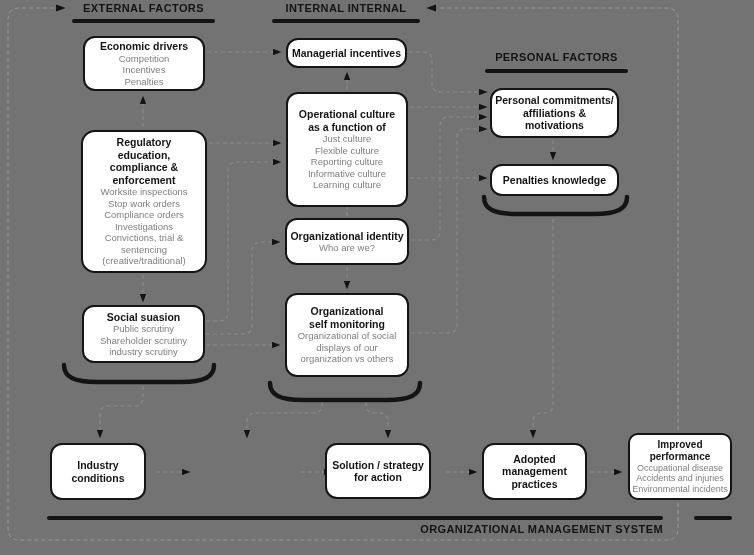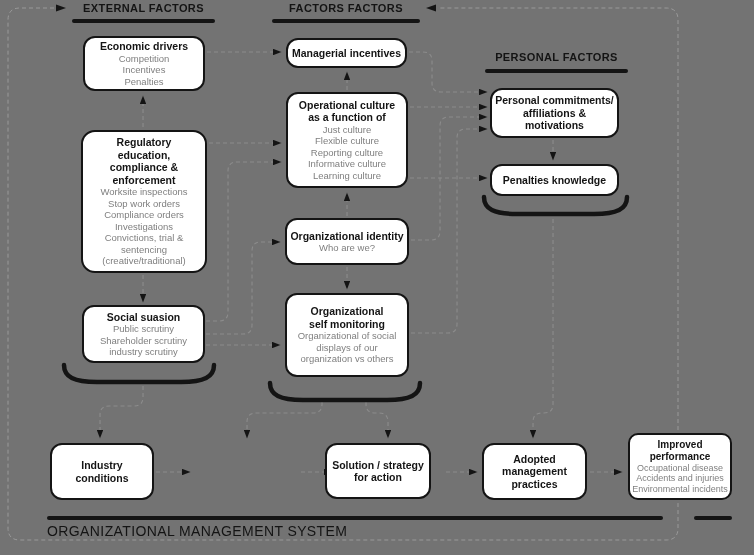--- a/index.html
+++ b/index.html
@@ -9,22 +9,22 @@
   .box{position:absolute;box-sizing:border-box;border:2px solid #141414;border-radius:12px;
        background:#fff;display:flex;flex-direction:column;align-items:center;justify-content:center;
        text-align:center;z-index:2;padding:1px 2px;}
   .box .t{font-weight:bold;font-size:10.5px;line-height:12.5px;color:#141414;white-space:pre-line;}
   .box .s{font-size:9.5px;line-height:11.5px;color:#7f7f7f;white-space:pre-line;}
   .box.small .t{font-size:10px;line-height:12px;}
   .box.small .s{font-size:9px;line-height:10.5px;}
   .heading{position:absolute;font-weight:bold;font-size:11px;letter-spacing:.4px;color:#141414;
            text-align:center;z-index:3;white-space:nowrap;}
   .bar{position:absolute;height:4px;background:#141414;border-radius:2px;z-index:3;}
-  .oms-label{position:absolute;font-weight:normal;font-size:14px;letter-spacing:.4px;color:#141414;
-             text-align:left;z-index:3;}
+  .oms-label{position:absolute;font-weight:bold;font-size:11px;letter-spacing:.4px;color:#141414;
+             text-align:right;z-index:3;}
 </style>
 </head>
 <body>
 
 <div class="stage">
 
   <svg class="layer" width="754" height="555" viewBox="0 0 754 555">
     <defs>
       <marker id="ah" viewBox="0 0 8 6" refX="7.5" refY="3" markerWidth="8" markerHeight="6" orient="auto">
         <path d="M0,0 L8,3 L0,6 z" fill="#141414"></path>
@@ -69,21 +69,21 @@
     <g stroke="#141414" stroke-width="4.5" fill="none" stroke-linecap="round">
       <path d="M 64,365 C 64,377 74,382 97,382 L 181,382 C 204,382 214,377 214,365"></path>
       <path d="M 270,383 C 270,395 280,400 303,400 L 387,400 C 410,400 420,395 420,383"></path>
       <path d="M 484,197 C 484,209 494,214 517,214 L 594,214 C 617,214 627,209 627,197"></path>
     </g>
   </svg>
 
   <div class="heading" style="left:72px;top:2px;width:143px">EXTERNAL FACTORS</div>
   <div class="bar" style="left:72px;top:19px;width:143px"></div>
 
-  <div class="heading" style="left:272px;top:2px;width:148px">FACTORS FACTORS</div>
+  <div class="heading" style="left:272px;top:2px;width:148px">INTERNAL INTERNAL</div>
   <div class="bar" style="left:272px;top:19px;width:148px"></div>
 
   <div class="heading" style="left:485px;top:51px;width:143px">PERSONAL FACTORS</div>
   <div class="bar" style="left:485px;top:69px;width:143px"></div>
 
   <div class="box" style="left:83px;top:36px;width:122px;height:55px">
     <div class="t">Economic drivers</div>
     <div class="s">Competition</div>
     <div class="s">Incentives</div>
     <div class="s">Penalties</div>
@@ -107,21 +107,21 @@
     <div class="t">Social suasion</div>
     <div class="s">Public scrutiny</div>
     <div class="s">Shareholder scrutiny</div>
     <div class="s">industry scrutiny</div>
   </div>
 
   <div class="box" style="left:286px;top:38px;width:121px;height:30px">
     <div class="t">Managerial incentives</div>
   </div>
 
-  <div class="box" style="left:286px;top:92px;width:122px;height:96px">
+  <div class="box" style="left:286px;top:92px;width:122px;height:115px">
     <div class="t">Operational culture
 as a function of</div>
     <div class="s">Just culture</div>
     <div class="s">Flexible culture</div>
     <div class="s">Reporting culture</div>
     <div class="s">Informative culture</div>
     <div class="s">Learning culture</div>
   </div>
 
   <div class="box" style="left:285px;top:218px;width:124px;height:47px">
@@ -139,21 +139,21 @@
 
   <div class="box" style="left:490px;top:88px;width:129px;height:50px">
     <div class="t">Personal commitments/
 affiliations &amp; motivations</div>
   </div>
 
   <div class="box" style="left:490px;top:164px;width:129px;height:32px">
     <div class="t">Penalties knowledge</div>
   </div>
 
-  <div class="box" style="left:50px;top:443px;width:104px;height:57px">
+  <div class="box" style="left:50px;top:443px;width:96px;height:57px">
     <div class="t">Industry
 conditions</div>
   </div>
   <div class="box" style="left:325px;top:443px;width:106px;height:56px">
     <div class="t">Solution / strategy
 for action</div>
   </div>
   <div class="box" style="left:482px;top:443px;width:105px;height:57px">
     <div class="t">Adopted
 management

